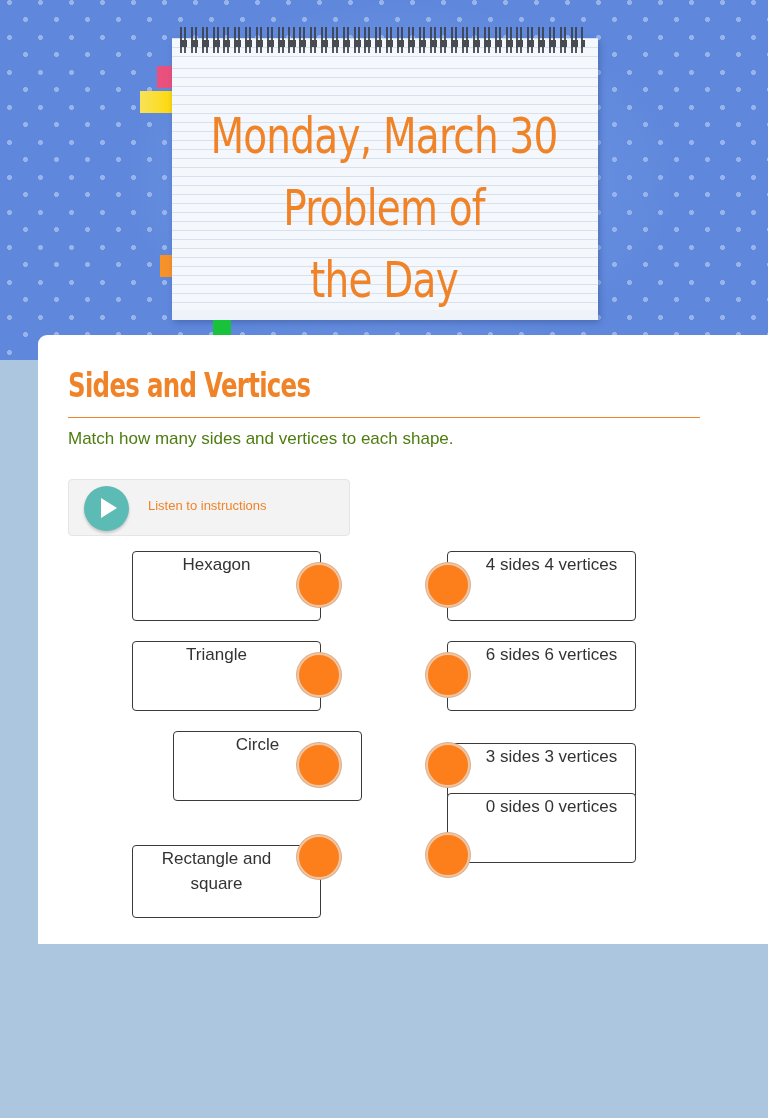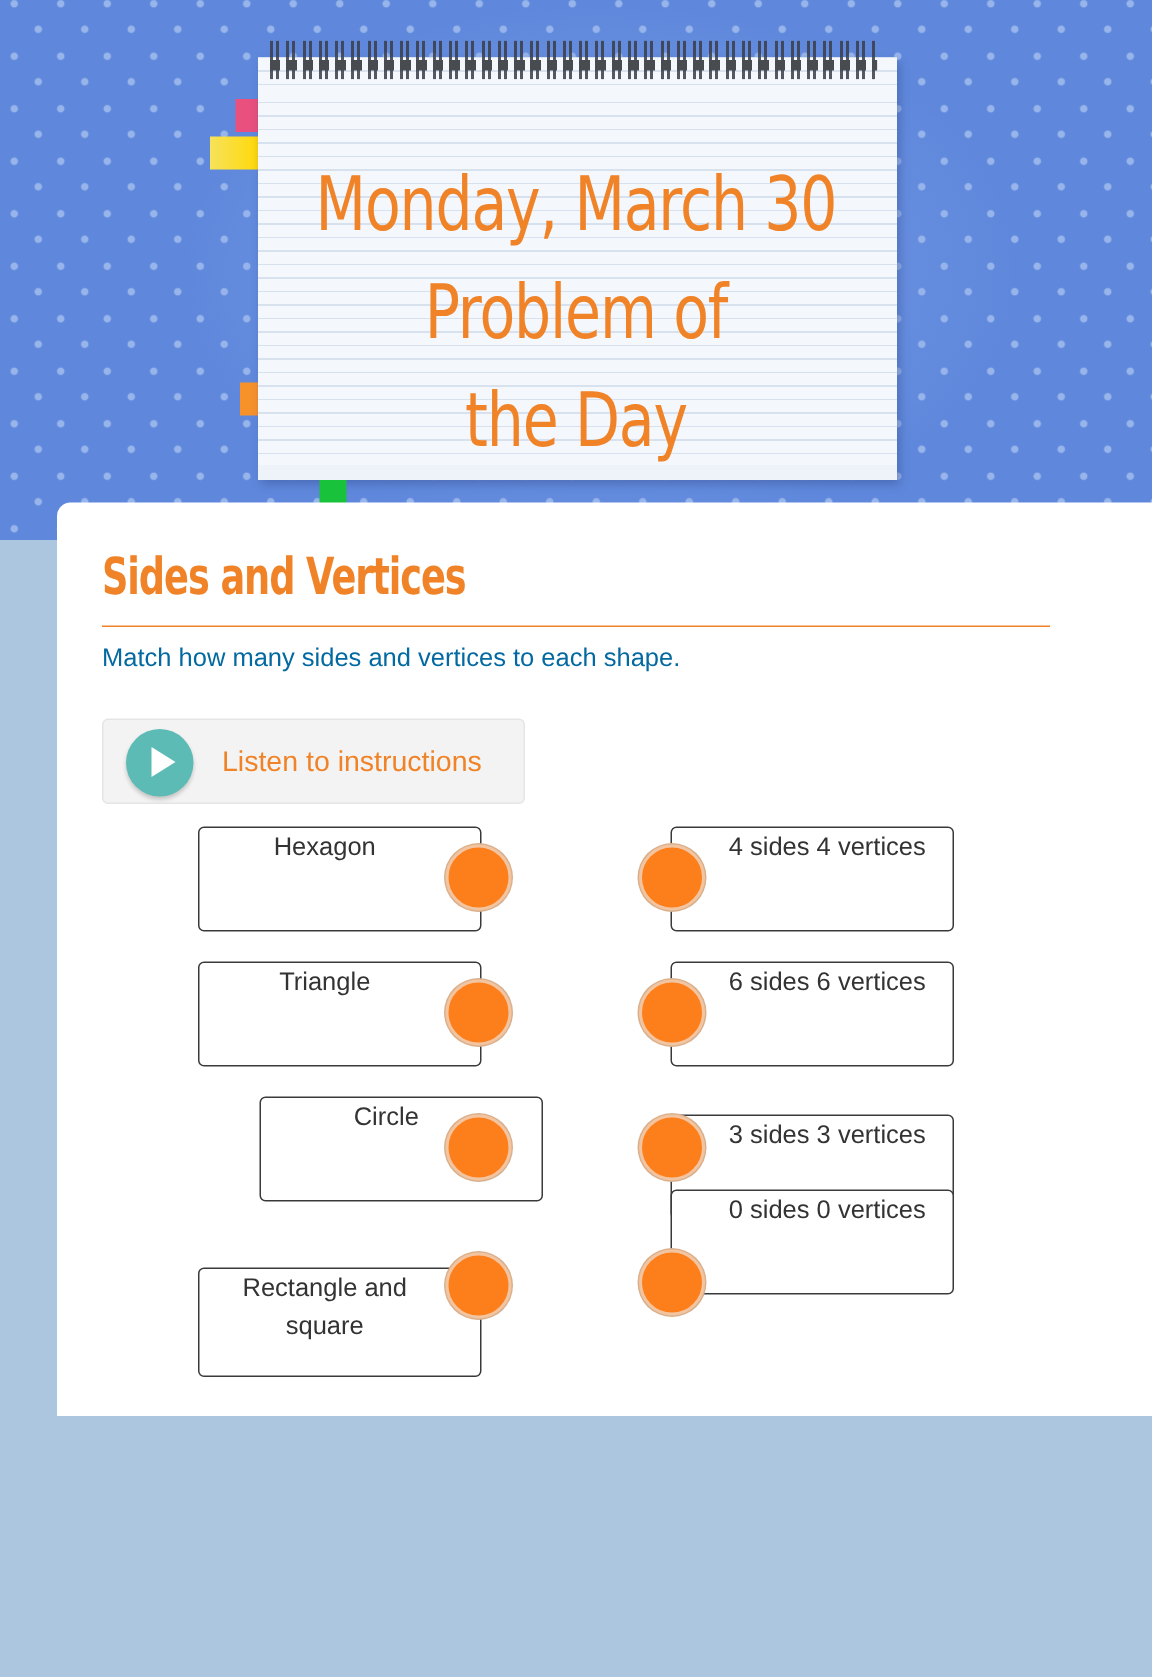--- a/index.html
+++ b/index.html
@@ -66,39 +66,39 @@
     color: #f08327; font-family: "DejaVu Sans", sans-serif;
     font-size: 34px; line-height: 44px; letter-spacing: -1px;
     transform: scaleX(0.72); transform-origin: left center;
   }
   .card-rule {
     position: absolute; left: 30px; top: 82px; width: 632px; height: 1px;
     background: #f08327;
   }
   .instructions {
     position: absolute; left: 30px; top: 94px;
-    color: #0369a1; font-size: 17px; line-height 22px;
+    color: #4d7c0f; font-size: 17px; line-height 22px;
   }
   .listen-btn {
     position: absolute; left: 30px; top: 144px; width: 282px; height: 57px;
     background: #f3f3f3; border: 1px solid #e5e5e5; border-radius: 4px;
     cursor: pointer;
   }
   .play-circle {
     position: absolute; left: 15px; top: 6px; width: 45px; height: 45px;
     border-radius: 50%; background: #5dbbb5;
     box-shadow: 0 2px 3px rgba(0,0,0,0.2);
   }
   .play-circle::after {
     content: ""; position: absolute; left: 17px; top: 12px;
     border-left: 16px solid #ffffff; border-top: 10.5px solid transparent; border-bottom: 10.5px solid transparent;
   }
   .listen-label {
     position: absolute; left: 79px; top: 18px;
-    color: #f08327; font-size: 19px;
+    color: #f08327; font-size: 13px;
   }
   .match-box {
     position: absolute; width: 189px; height: 70px;
     border: 1px solid #3a3a3a; border-radius: 4px; background: #fff;
     display: flex; align-items: flex-start; justify-content: center;
     color: #333333; font-size: 17px; text-align: center; line-height: 25px;
     cursor: pointer;
   }
   .match-box.left { left: 94px; padding-right: 20px; }
   .match-box.right { left: 409px; padding-left: 20px; }

